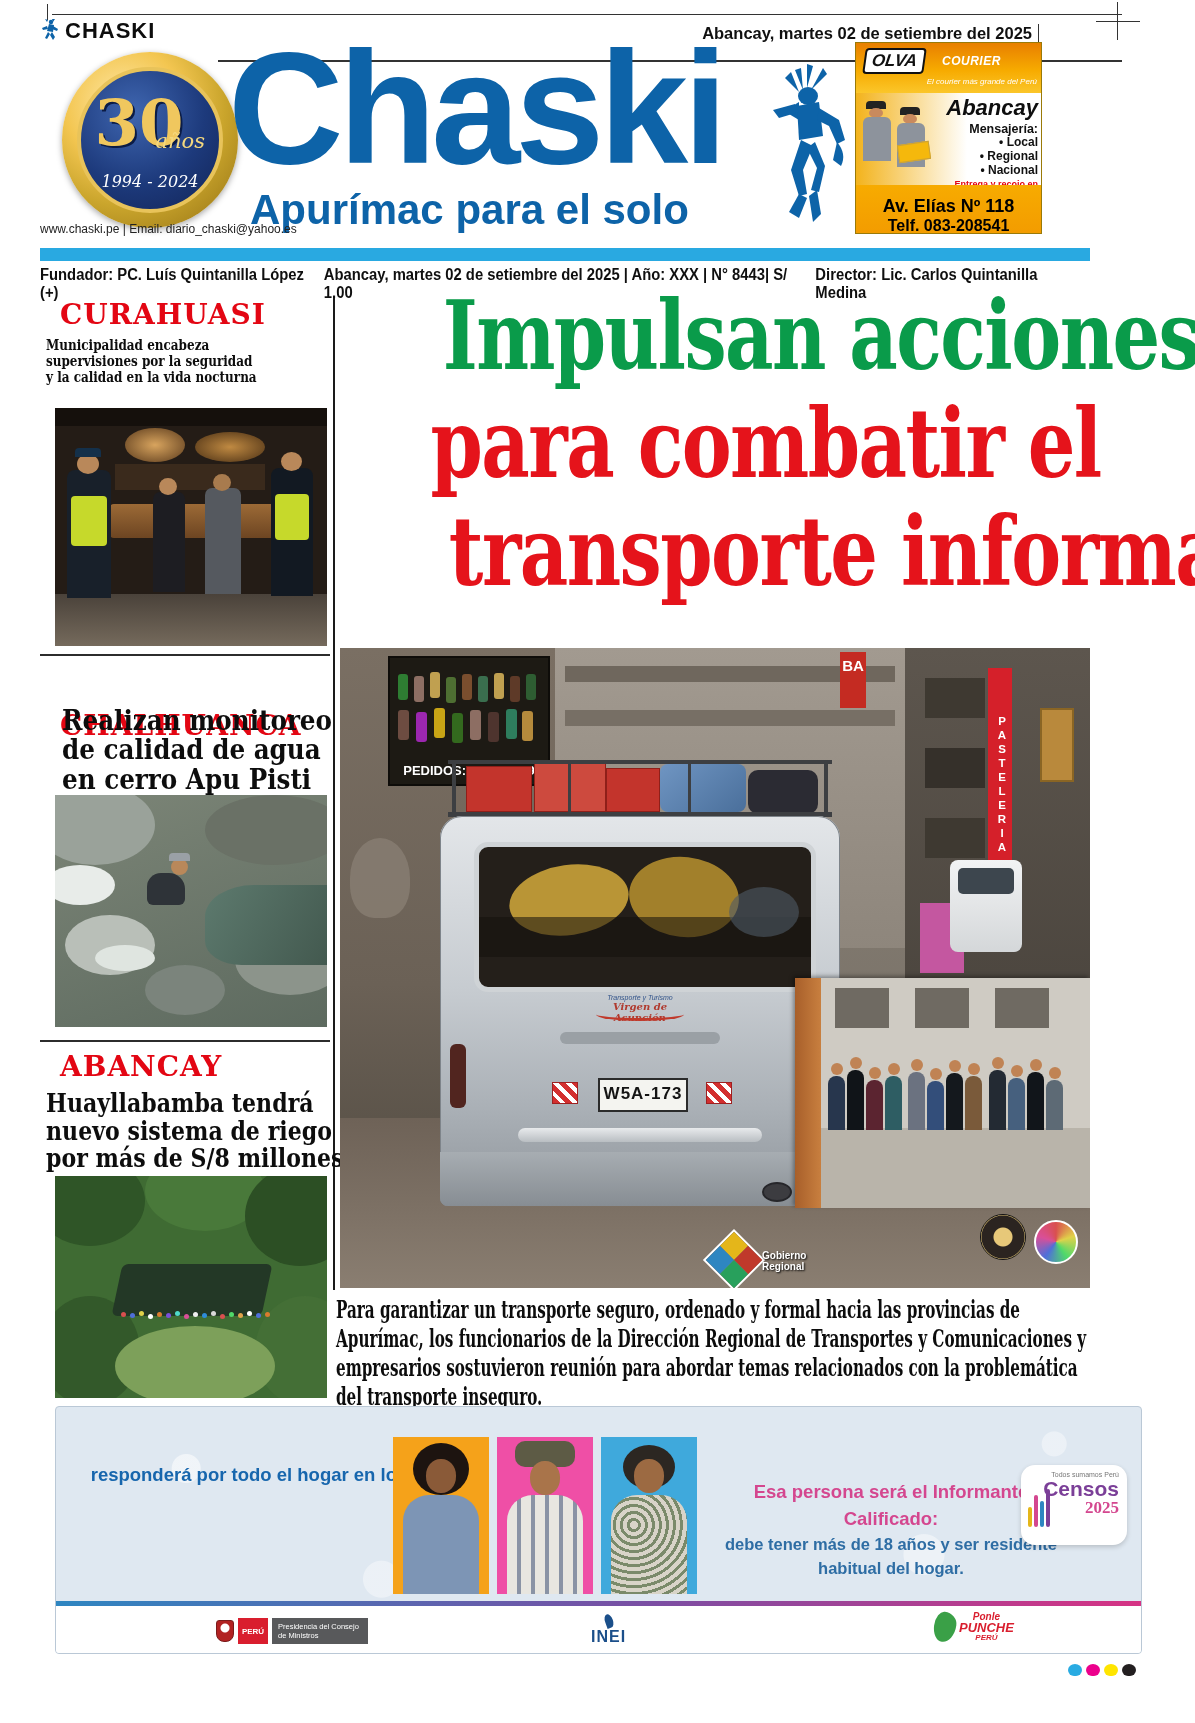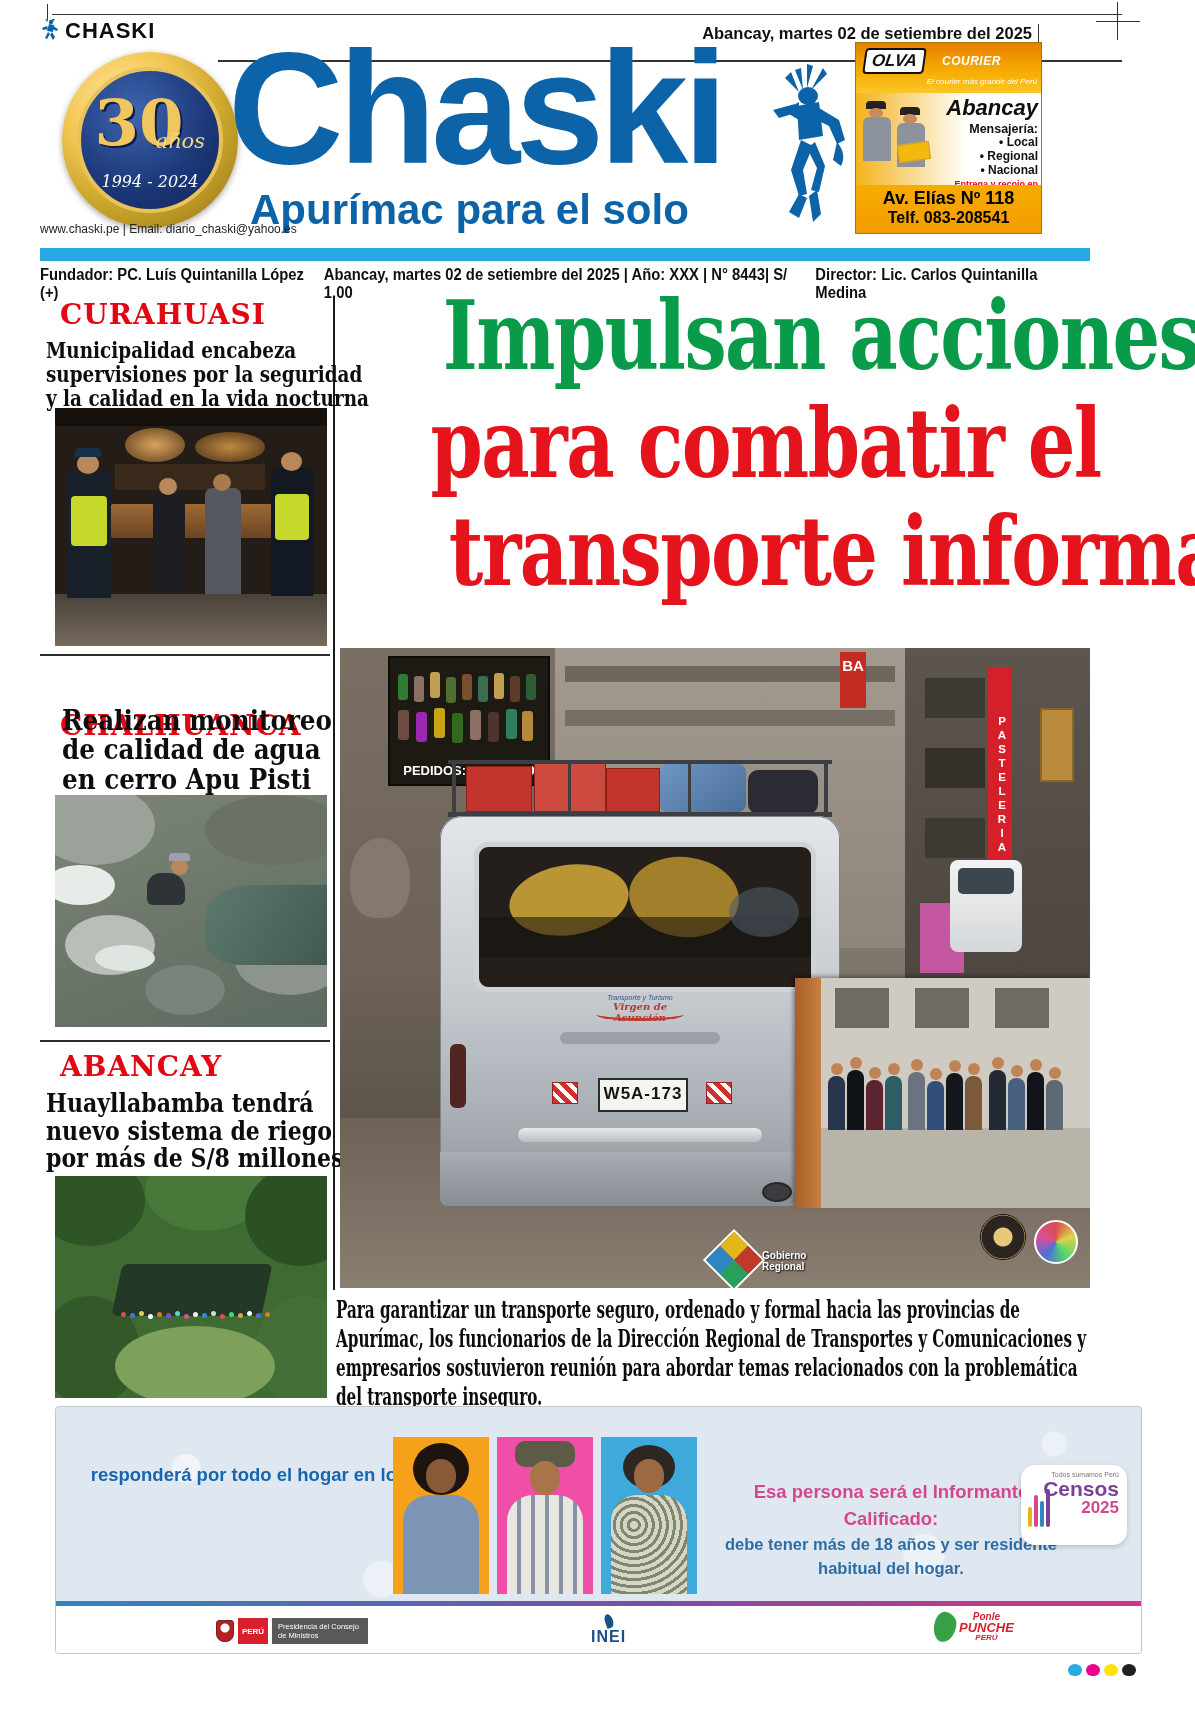--- a/index.html
+++ b/index.html
@@ -40,21 +40,21 @@
   .olva-courier{position:absolute;left:86px;top:11px;font-style:italic;font-weight:900;font-size:12px;color:#fff;letter-spacing:.5px;}
   .olva-slogan{position:absolute;left:0;right:4px;top:34px;font-style:italic;font-size:8px;color:#fff;text-align:right;}
   .olva-mid{position:absolute;left:0;top:50px;right:0;height:92px;background:linear-gradient(90deg,#f3b31c,#ffffff 60%);}
   .olva-panel{position:absolute;right:3px;top:2px;width:104px;height:86px;text-align:right;}
   .olva-city{font-style:italic;font-weight:900;font-size:22px;color:#0e0e0e;}
   .olva-mens{font-weight:bold;font-size:12.5px;margin-top:1px;}
   .olva-svc{font-weight:bold;font-size:12px;line-height:1.15;}
   .olva-red{color:#e30613;font-weight:bold;font-size:9px;margin-top:2px;}
   .olva-bot{position:absolute;left:0;right:0;bottom:0;height:48px;background:linear-gradient(180deg,#f7ab00,#f39c00);
             text-align:center;color:#000;}
-  .olva-addr{font-weight:900;font-size:18px;margin-top:3px;}
+  .olva-addr{font-weight:900;font-size:18px;margin-top:11px;}
   .olva-tel{font-weight:900;font-size:16px;}
   .courier-man{position:absolute;width:30px;}
   .cm-cap{height:8px;background:#222;border-radius:4px 4px 0 0;width:20px;margin-left:4px;}
   .cm-face{height:10px;width:14px;background:#c98a5e;border-radius:50%;margin-left:7px;margin-top:-1px;}
   .cm-body{height:44px;width:28px;background:#8d939c;border-radius:6px 6px 0 0;margin-top:-1px;margin-left:1px;}
   .cm-parcel{position:absolute;bottom:6px;left:2px;width:30px;height:16px;background:#f5b80c;border:1px solid #caa23a;transform:rotate(-8deg);}
 
   
   .vdivider{left:333px;top:298px;width:2px;height:992px;background:#1a1a1a;}
   .sec-label{font-size:28px;color:#e30613;letter-spacing:1px;}
@@ -116,21 +116,21 @@
   .tp-hair{position:absolute;left:24px;top:12px;width:48px;height:40px;border-radius:50%;}
   .tp-head{position:absolute;left:33px;top:22px;width:30px;height:34px;border-radius:48%;background:#b97f52;}
   .tp-body{position:absolute;left:10px;top:58px;width:76px;height:100px;border-radius:26px 26px 0 0;}
   .ba{position:absolute;left:660px;top:72px;width:350px;text-align:center;font-weight:bold;line-height:1.45;}
   .ba .t{font-size:18.5px;color:#d4478f;}
   .ba .b{font-size:16.5px;color:#2e6da4;}
   .censo-logo{position:absolute;right:14px;top:58px;width:106px;height:80px;background:#fff;border-radius:14px;
               box-shadow:0 2px 5px rgba(0,0,0,.18);padding:6px 8px;box-sizing:border-box;}
   .censo-tag{font-size:7px;color:#777;text-align:right;}
   .censo-name{font-size:21px;font-weight:900;color:#7b3f98;text-align:right;line-height:1;}
-  .censo-year{font-size:17px;font-weight:900;color:#d4478f;text-align:right;line-height:1;}
+  .censo-year{font-size:17px;font-weight:900;color:#d4478f;text-align:right;line-height:1;font-family:Liberation Serif, serif;}
   .censo-bars{position:absolute;left:7px;top:22px;width:26px;height:40px;}
   .censo-bars span{position:absolute;bottom:0;width:4px;border-radius:2px;}
   .grad-rule{position:absolute;left:0;right:0;top:194px;height:5px;background:linear-gradient(90deg,#2e86c1,#7b4ea3 55%,#d63384);}
   .white-strip{position:absolute;left:0;right:0;top:199px;bottom:0;background:#fff;}
   .pcm{position:absolute;left:160px;top:12px;display:flex;align-items:center;gap:4px;}
   .pcm-shield{width:16px;height:20px;background:radial-gradient(circle at 50% 35%,#fff 0 4px,#b22222 5px);border:1px solid #7a1c1c;border-radius:3px 3px 8px 8px;}
   .pcm-peru{width:30px;height:26px;background:#d91e2e;color:#fff;font-weight:900;font-size:8px;display:flex;align-items:center;justify-content:center;}
   .pcm-box{width:96px;height:26px;background:#58595b;color:#fff;font-size:7.5px;line-height:1.2;display:flex;align-items:center;padding-left:6px;box-sizing:border-box;}
   .inei{position:absolute;left:535px;top:8px;text-align:center;}
   .inei-flame{width:8px;height:14px;background:#1b4f8a;border-radius:50% 50% 50% 0;transform:rotate(-20deg);margin:0 auto;}
@@ -247,21 +247,21 @@
       <span>
         <span>Director:</span>
         <b>Lic. Carlos Quintanilla Medina</b>
       </span>
     </div>
   </div>
 
   <div class="abs vdivider"></div>
 
   <div class="abs display sec-label" style="left:60px;top:298px;">CURAHUASI</div>
-  <div class="abs display sec-head" style="left:46px;top:338px;font-size:23px;line-height:1.05;">
+  <div class="abs display sec-head" style="left:46px;top:338px;font-size:15px;line-height:1.05;">
     <span class="sq" style="transform:scaleX(0.8);">
       <span class="line">Municipalidad encabeza</span>
       <span class="line">supervisiones por la seguridad</span>
       <span class="line">y la calidad en la vida nocturna</span>
     </span>
   </div>
   <div class="abs lphoto" style="top:408px;height:238px;background:#241c16;">
     <div class="abs" style="left:0;top:0;width:272px;height:18px;background:#15100c;"></div>
     <div class="blob" style="left:70px;top:20px;width:60px;height:34px;background:radial-gradient(#d8a45e,#5a3a1c);"></div>
     <div class="blob" style="left:140px;top:24px;width:70px;height:30px;background:radial-gradient(#c08a42,#4a2f14);"></div>

